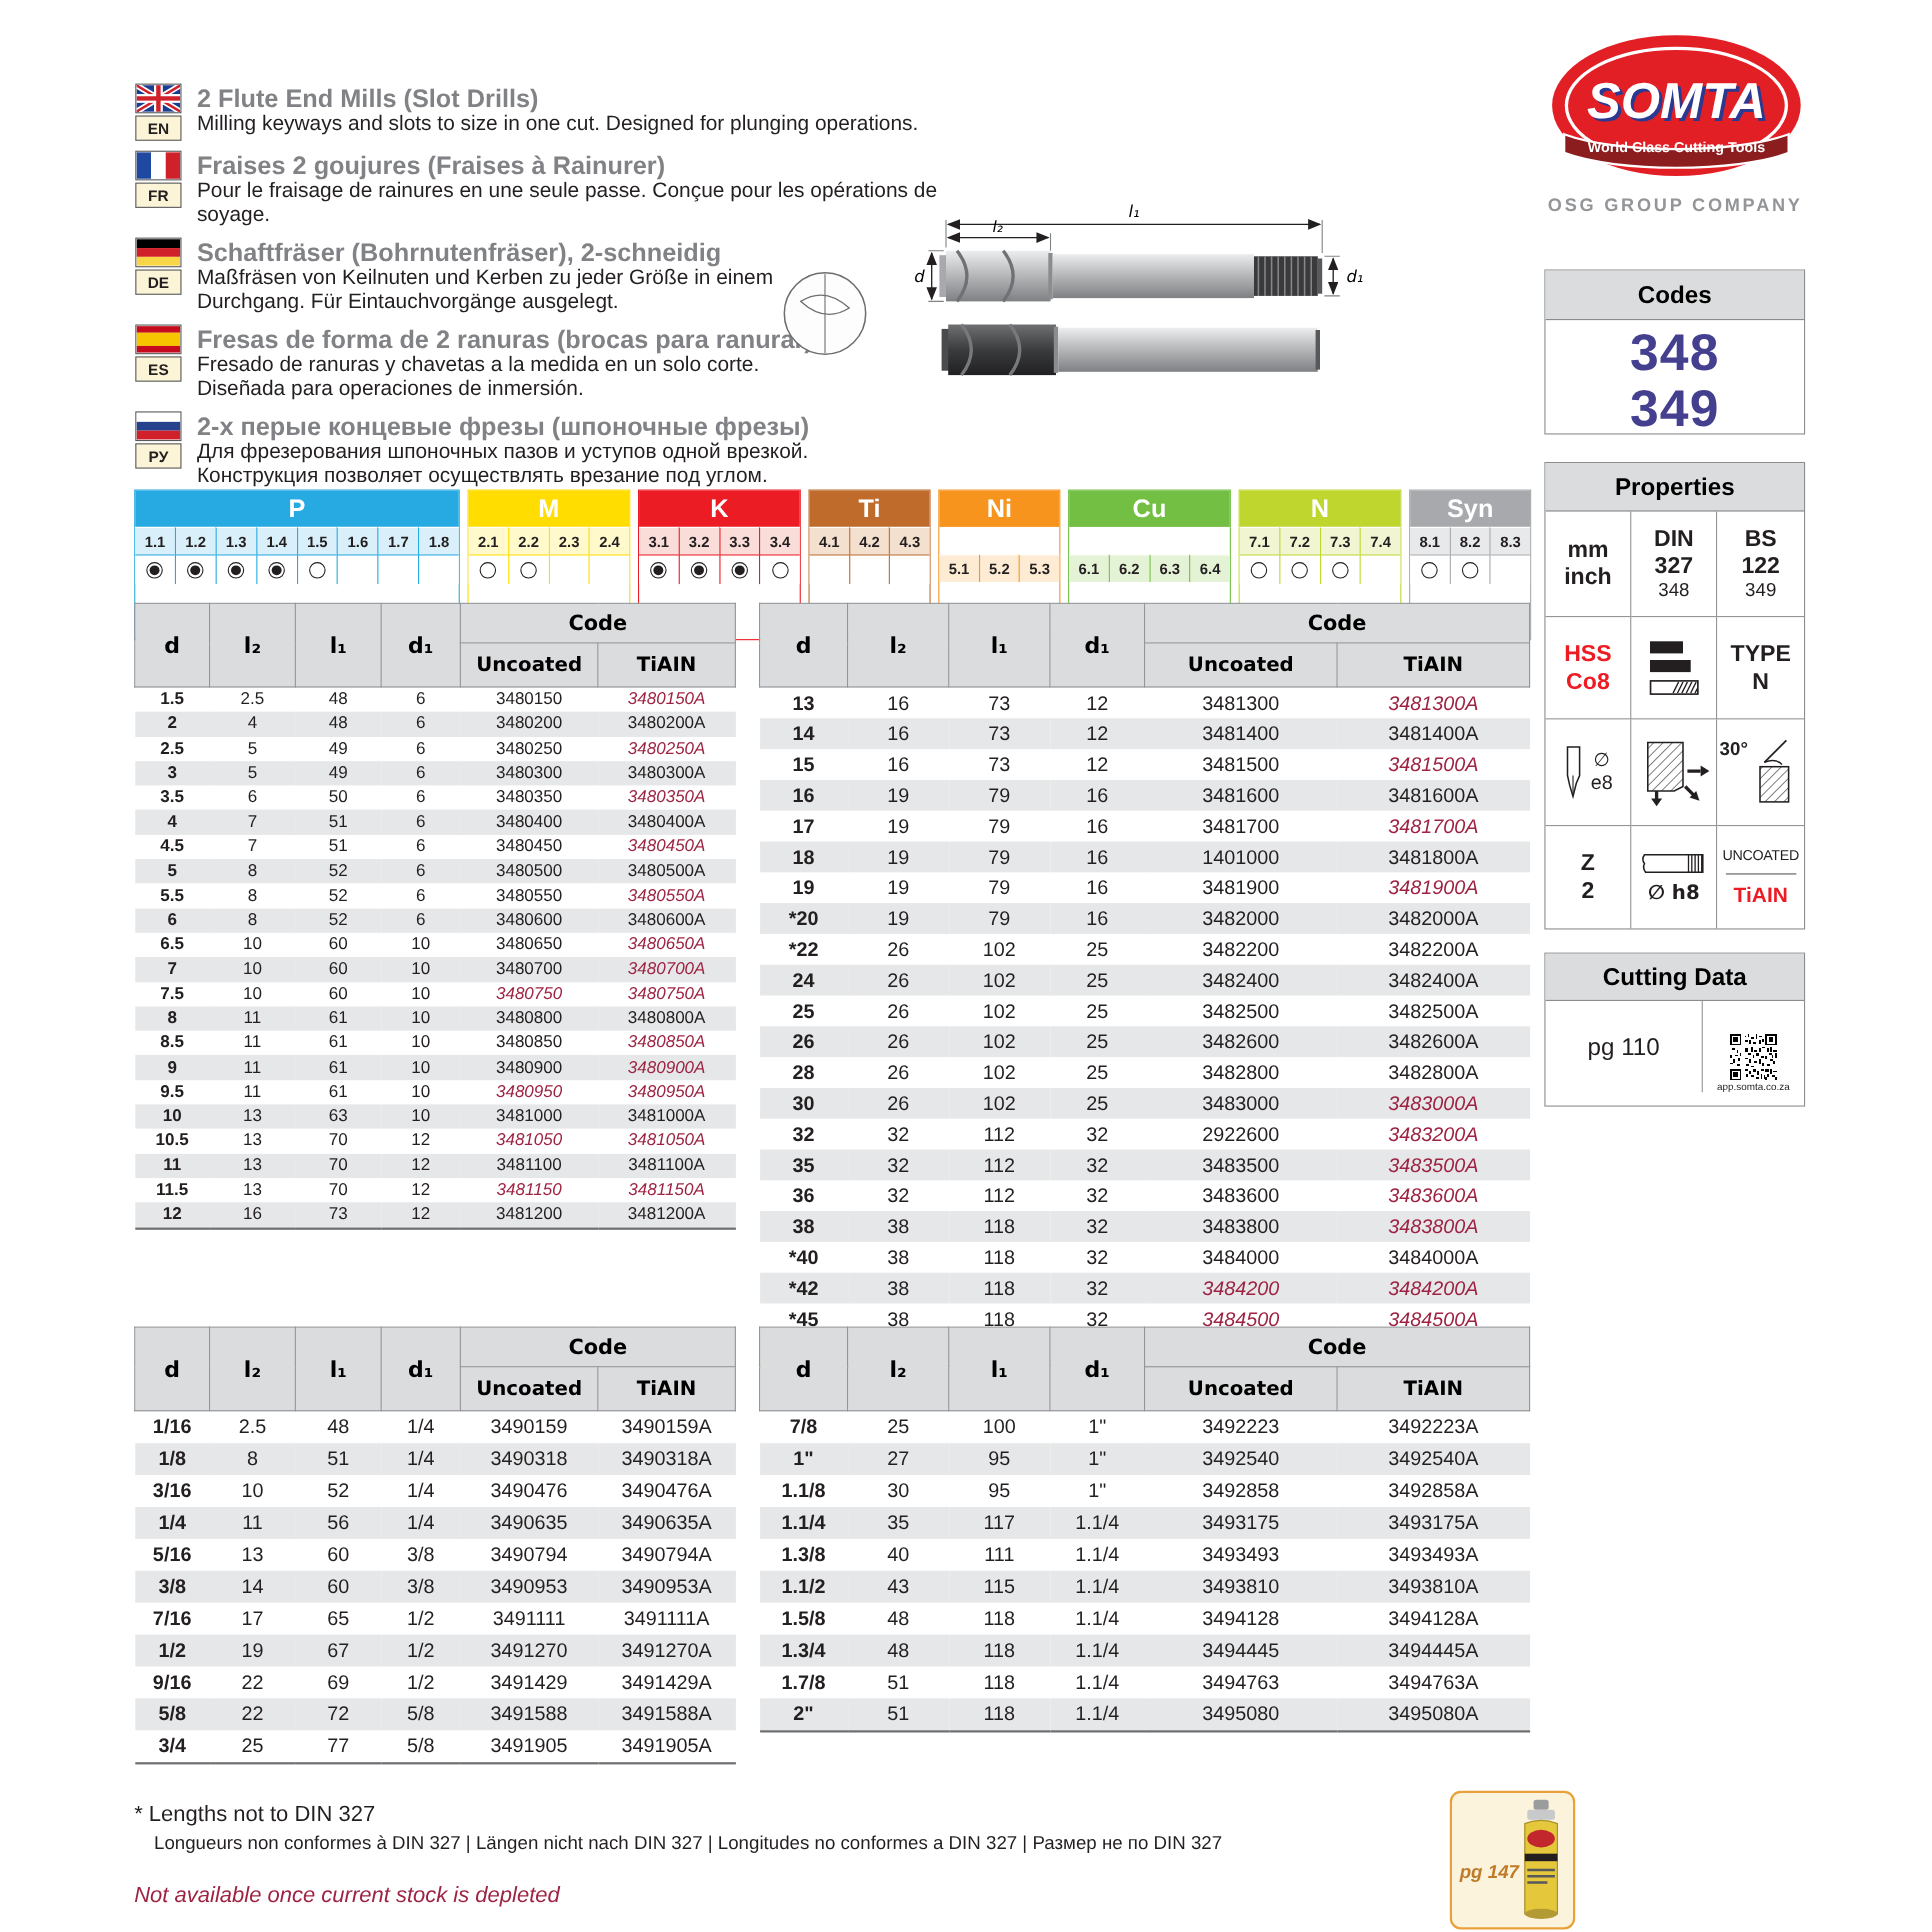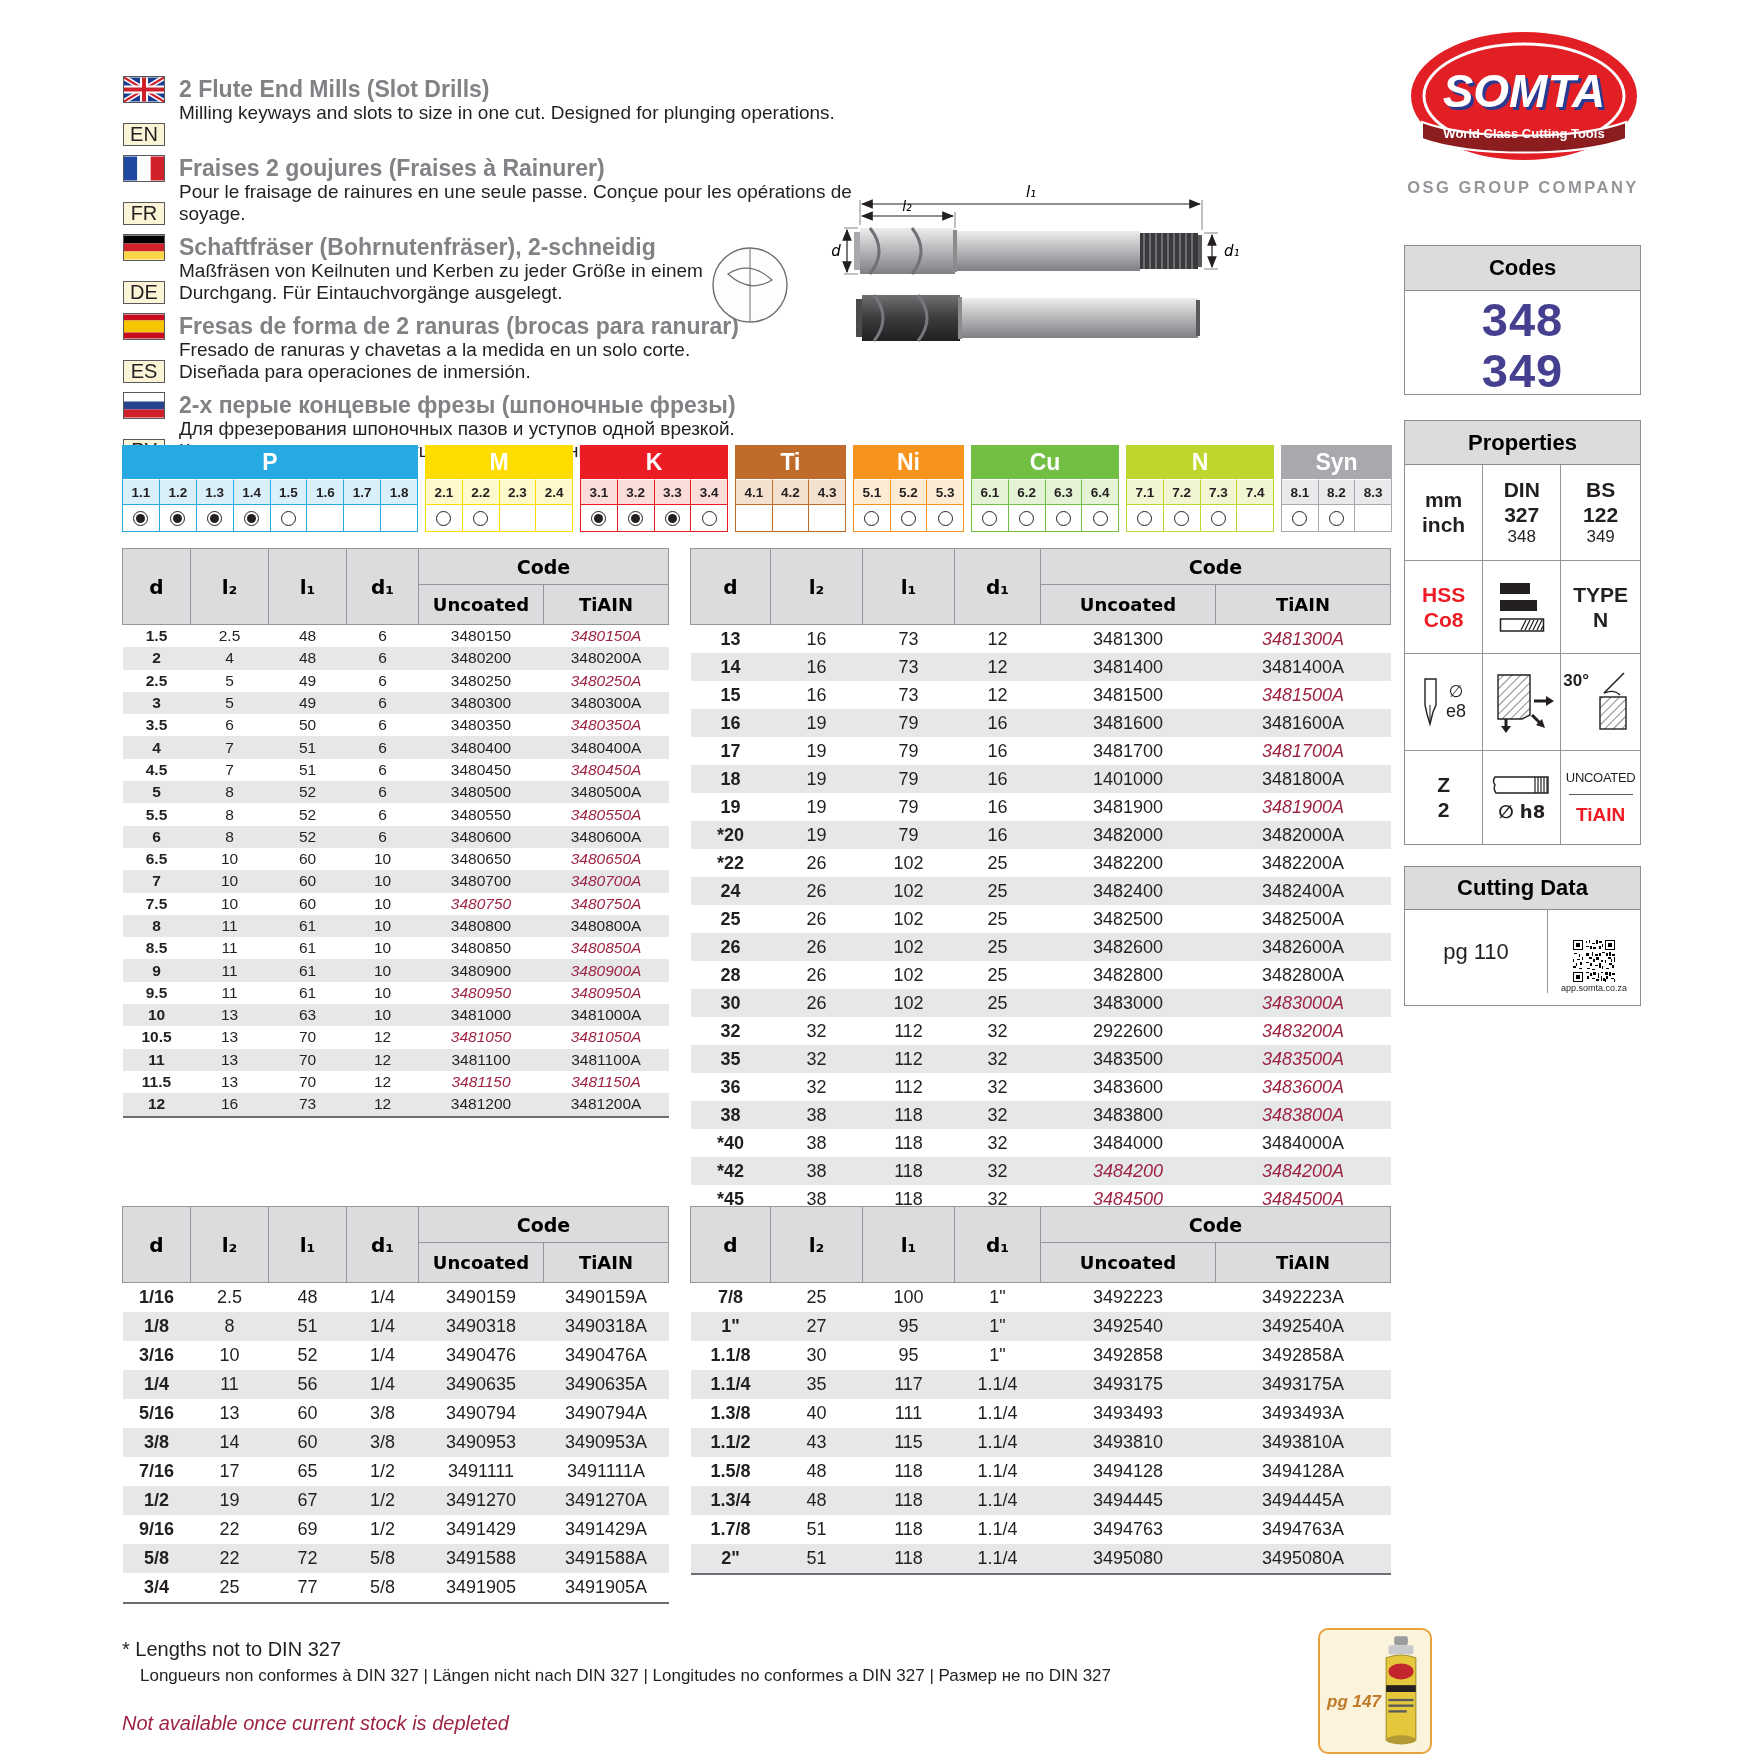--- a/index.html
+++ b/index.html
@@ -5,22 +5,22 @@
   html,body { margin:0; padding:0; background:#fff; }
   #page { position:relative; width:1756px; height:1756px; background:#fff;
           font-family:"Liberation Sans", sans-serif; color:#231F20; overflow:hidden; }
 
   
   #langs { position:absolute; left:122px; top:76px; width:770px; display:flex; flex-direction:column; gap:9px; }
   .lang-block { display:flex; gap:13px; }
   .flagcol { width:44px; flex:none; display:flex; flex-direction:column; align-items:center; }
   .flag { width:42px; height:27px; border:1px solid #58595B; box-sizing:border-box; overflow:hidden; }
   .flag svg { display:block; width:100%; height:100%; }
-  .langcode { margin-top:20px; width:42px; height:23px; background:#FBF4D7; border:1px solid #58595B;
-              font-size:20px; display:flex; align-items:center; justify-content:center; box-sizing:border-box; }
+  .langcode { margin-top:2px; width:42px; height:23px; background:#FBF4D7; border:1px solid #58595B;
+              font-size:14px; display:flex; align-items:center; justify-content:center; box-sizing:border-box;font-weight:bold; }
   .lang-title { font-size:23px; font-weight:bold; color:#808285; line-height:26px; }
   .lang-desc  { font-size:19px; color:#231F20; line-height:22px; white-space:pre-line; }
 
   
   #band { position:absolute; left:122px; top:445px; width:1268px; display:flex; gap:7px; }
   .mgroup { box-sizing:border-box; border:1px solid var(--c); display:flex; flex-direction:column; }
   .mhead { height:33px; background:var(--c); color:#fff; font-weight:bold; font-size:23px;
            display:flex; align-items:center; justify-content:center; }
   .mrow { display:flex; }
   .mcell { flex:1; display:flex; align-items:center; justify-content:center; border-left:1px solid var(--c); }
@@ -490,21 +490,21 @@
           <div class="mcell mnum">4.1</div>
           <div class="mcell mnum">4.2</div>
           <div class="mcell mnum">4.3</div>
         </div>
         <div class="mrow">
           <div class="mcell mradio"></div>
           <div class="mcell mradio"></div>
           <div class="mcell mradio"></div>
         </div>
       </div>
-      <div class="mgroup" style="--c: #F7941E; --tint: #FDEBD3; flex: 3 0 111px;">
+      <div class="mgroup" style="--c: #F7941E; --tint: #FDEBD3; flex: 3 0 111px; gap: 25px;">
         <div class="mhead">Ni</div>
         <div class="mrow">
           <div class="mcell mnum">5.1</div>
           <div class="mcell mnum">5.2</div>
           <div class="mcell mnum">5.3</div>
         </div>
         <div class="mrow">
           <div class="mcell mradio">
             <span class="radio"></span>
           </div>

